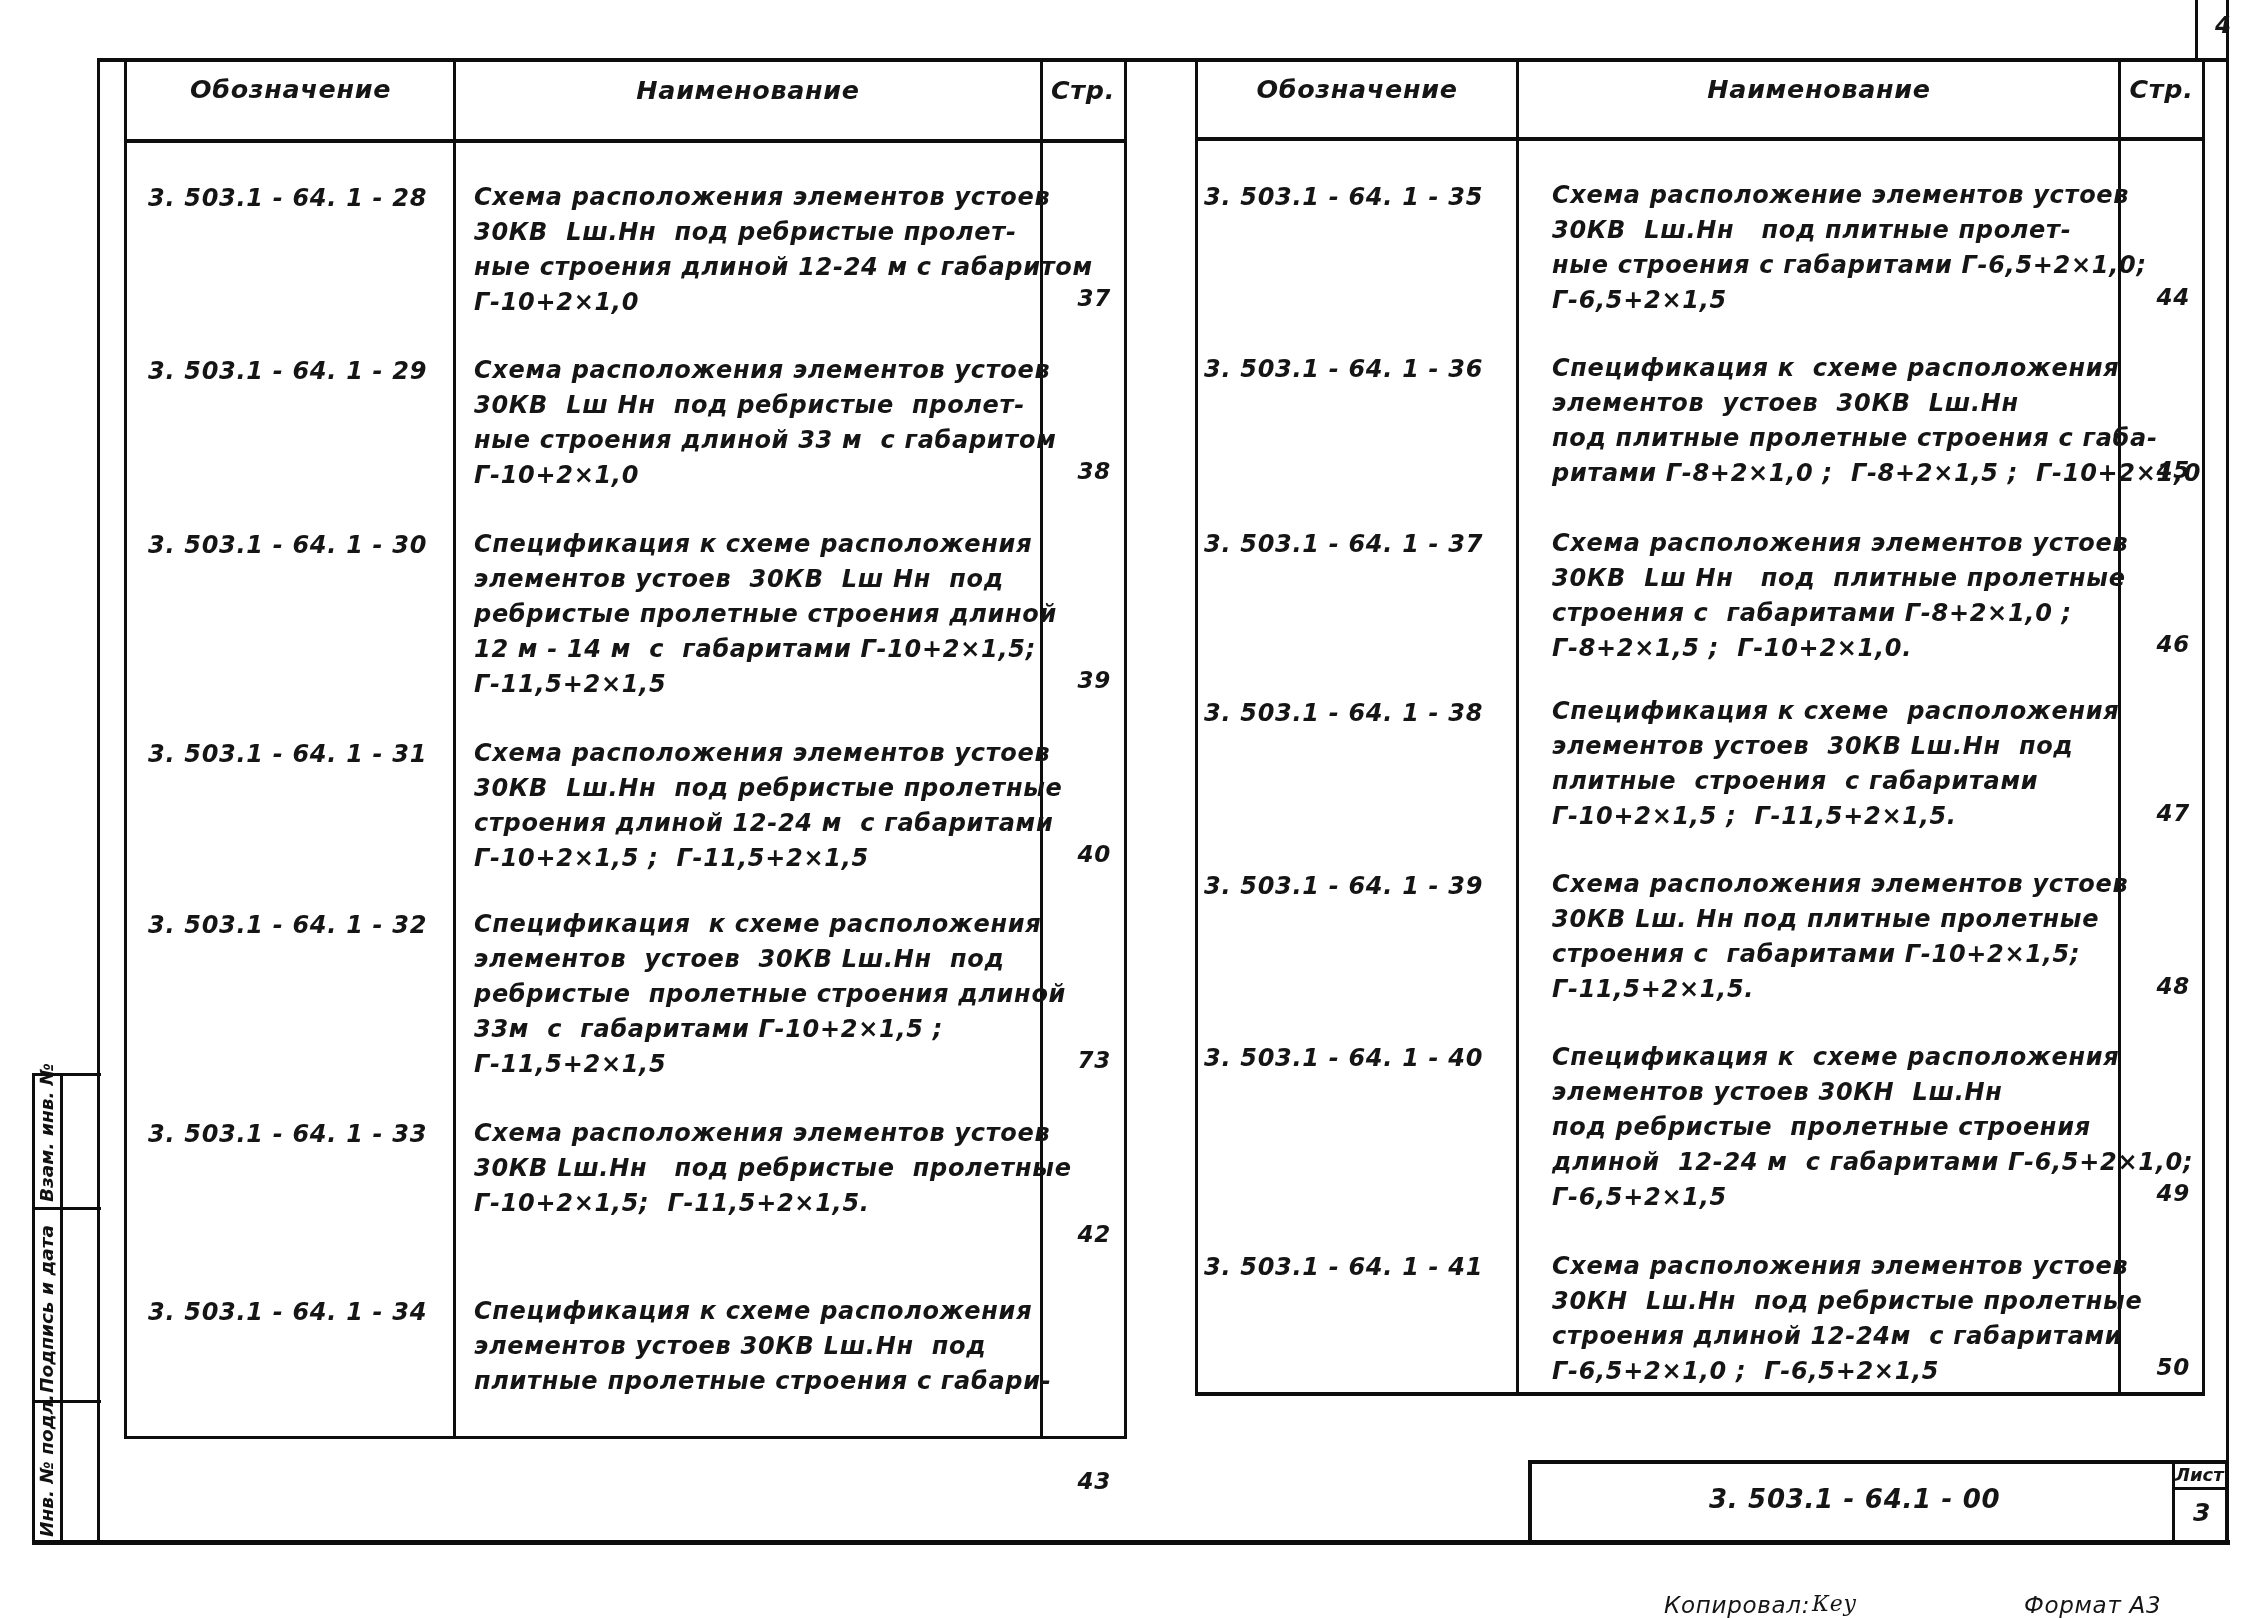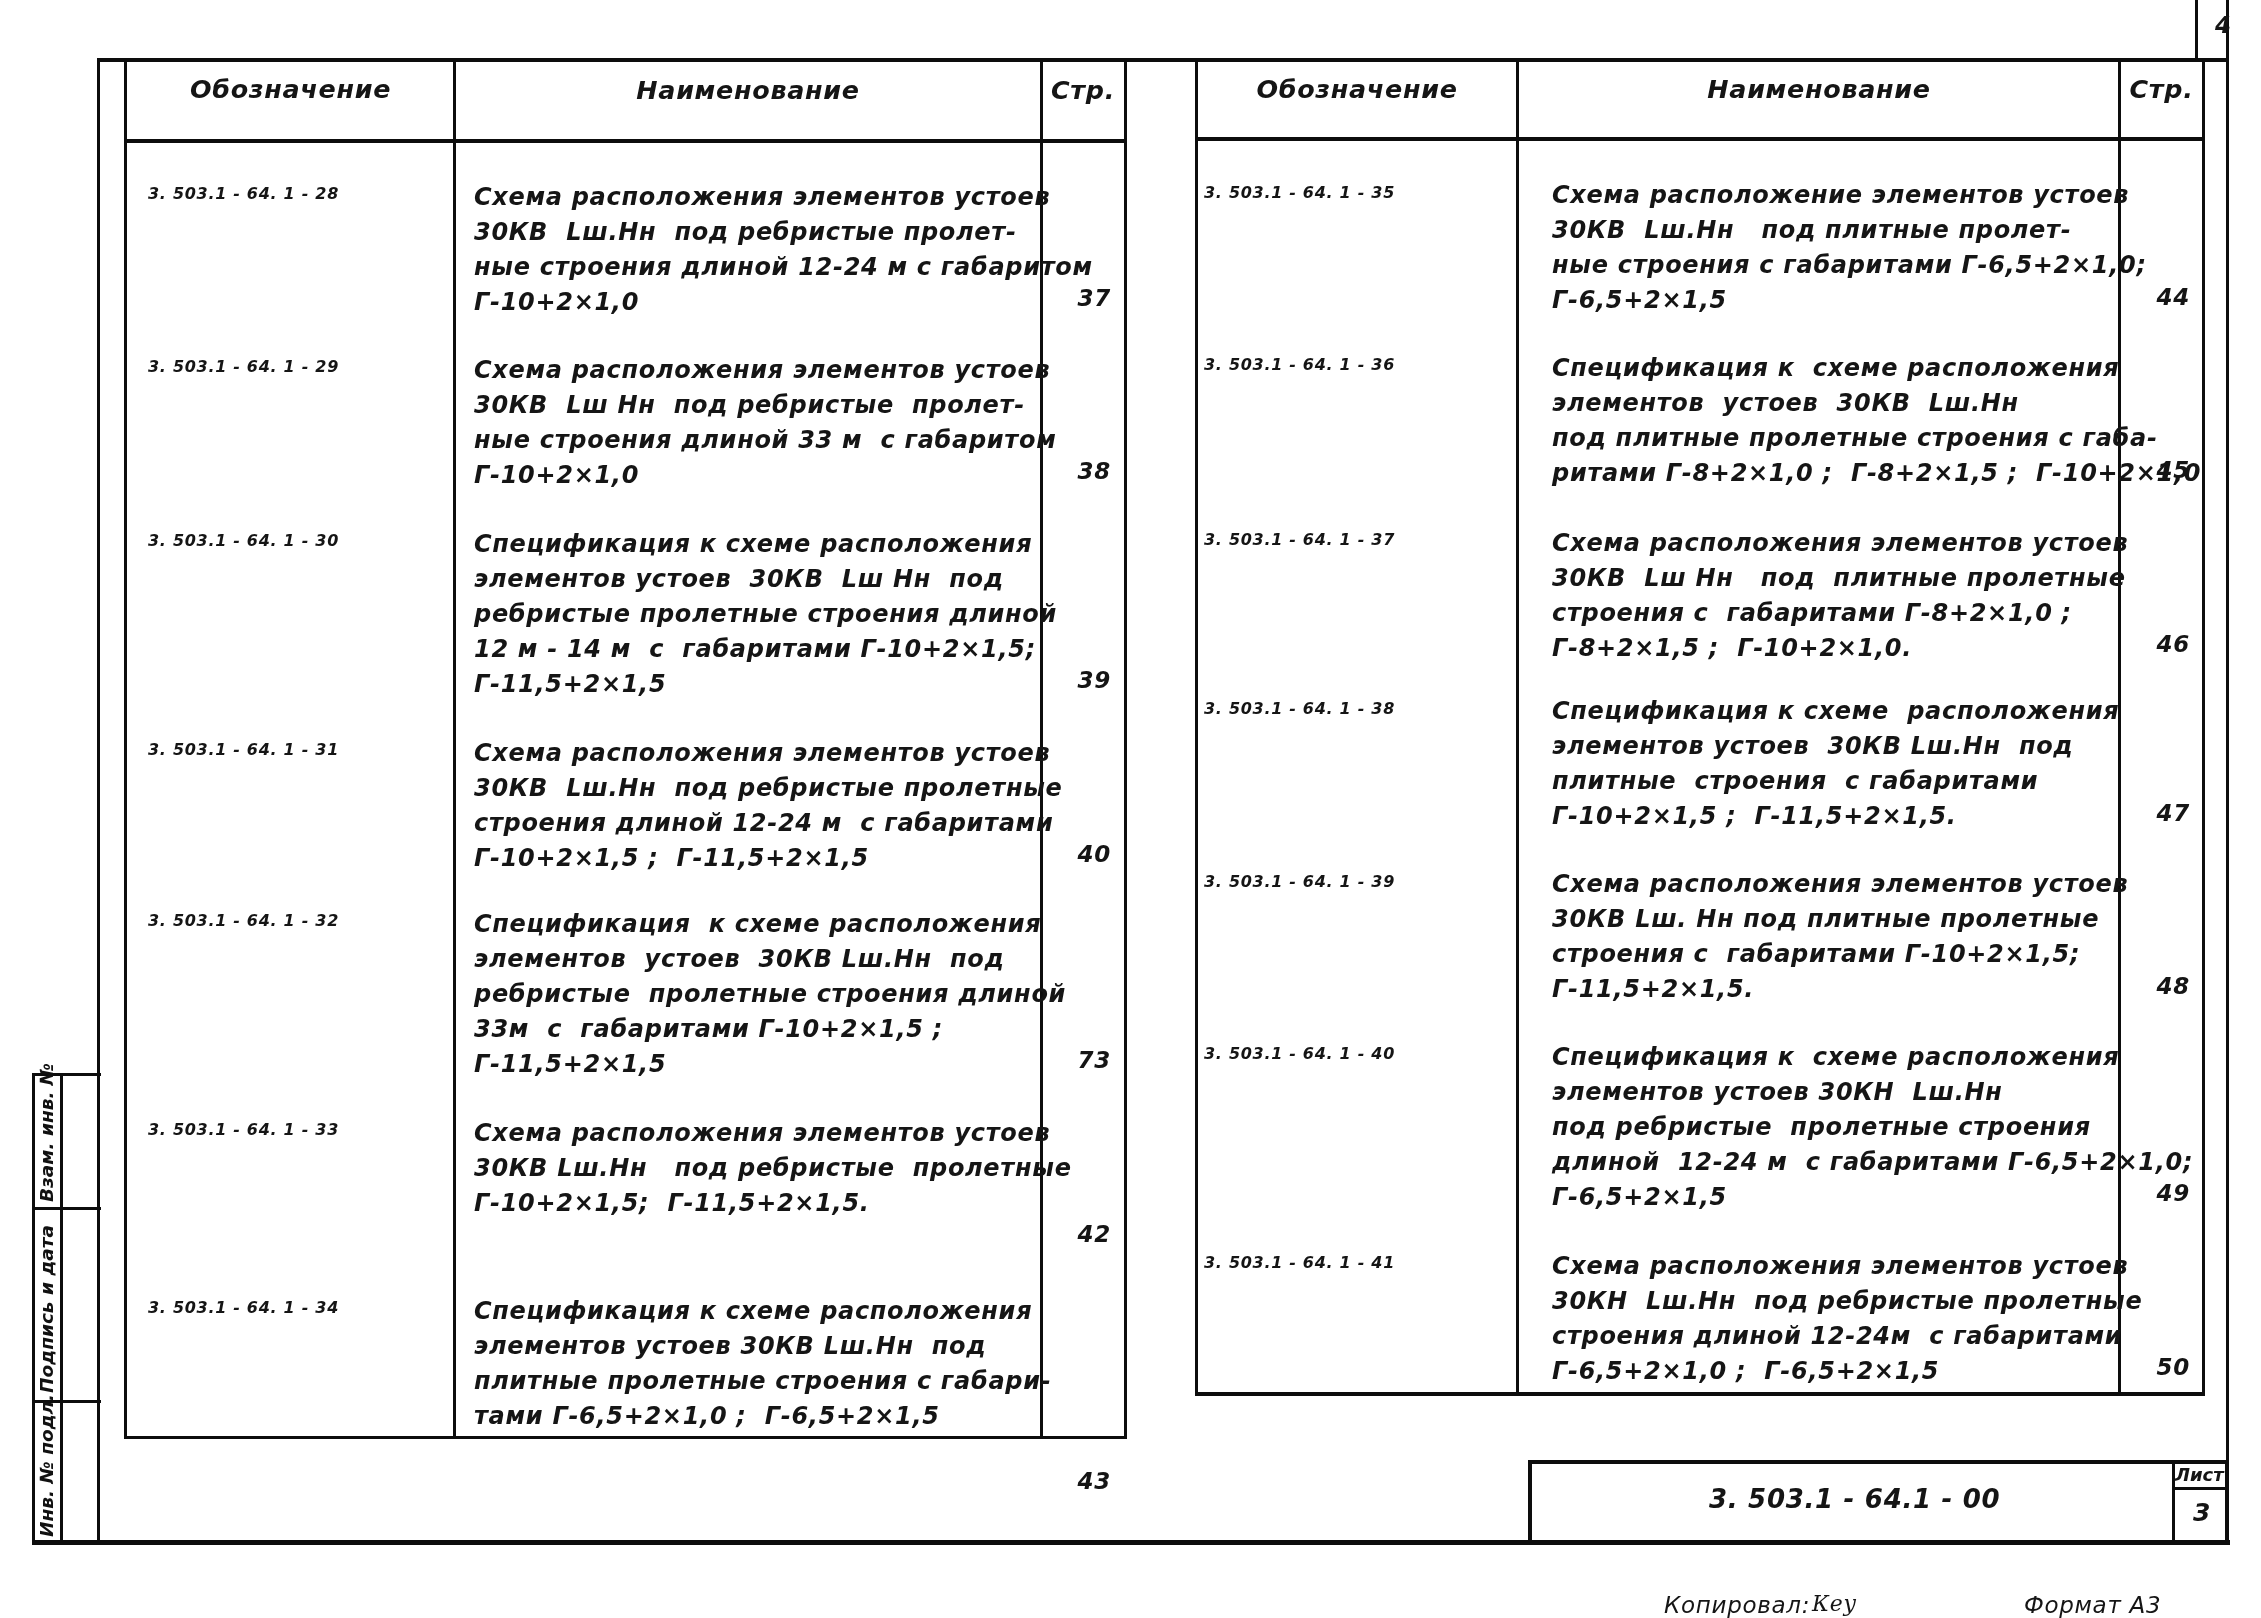--- a/index.html
+++ b/index.html
@@ -4,21 +4,21 @@
 <style>
   html, body { margin: 0; padding: 0; background: #ffffff; }
   body { width: 2261px; height: 1618px; position: relative; overflow: hidden;
          font-family: "DejaVu Sans", sans-serif; color: #111; }
   .abs { position: absolute; box-sizing: border-box; }
   .hline { position: absolute; background: #0d0d0d; }
   .vline { position: absolute; background: #0d0d0d; }
   .txt { position: absolute; font-style: italic; font-weight: bold; color: #151515;
          font-family: "DejaVu Sans", sans-serif; letter-spacing: 0.7px; white-space: nowrap; }
   .hdr { font-size: 25.4px; text-align: center; }
-  .code { font-size: 16px; }
+  .code { font-size: 24px; }
   .desc { font-size: 24px; line-height: 35px; white-space: pre; }
   .page { font-size: 23px; text-align: right; }
   .stamp-label { position: absolute; font-style: italic; font-weight: bold; font-size: 18.5px;
                  transform: rotate(-90deg); transform-origin: left top; white-space: nowrap; color:#111; }
 </style>
 </head>
 <body>
 
 <div class="hline" style="left:98px;top:58px;width:2130px;height:4.1px;"></div>
 <div class="hline" style="left:32px;top:1540px;width:2198px;height:4.8px;"></div>
@@ -59,21 +59,21 @@
     <div class="txt code" style="left: 148px; top: 740px;">3. 503.1 - 64. 1 - 31</div>
     <div class="txt desc" style="left: 474px; top: 736px;"><div>Схема расположения элементов устоев</div><div>30КВ  Lш.Нн  под ребристые пролетные</div><div>строения длиной 12-24 м  с габаритами</div><div>Г-10+2×1,5 ;  Г-11,5+2×1,5</div></div>
     <div class="txt page" style="left: 1042px; width: 69px; top: 841px;">40</div>
     <div class="txt code" style="left: 148px; top: 911px;">3. 503.1 - 64. 1 - 32</div>
     <div class="txt desc" style="left: 474px; top: 907px;"><div>Спецификация  к схеме расположения</div><div>элементов  устоев  30КВ Lш.Нн  под</div><div>ребристые  пролетные строения длиной</div><div>33м  с  габаритами Г-10+2×1,5 ;</div><div>Г-11,5+2×1,5</div></div>
     <div class="txt page" style="left: 1042px; width: 69px; top: 1047px;">73</div>
     <div class="txt code" style="left: 148px; top: 1120px;">3. 503.1 - 64. 1 - 33</div>
     <div class="txt desc" style="left: 474px; top: 1116px;"><div>Схема расположения элементов устоев</div><div>30КВ Lш.Нн   под ребристые  пролетные</div><div>Г-10+2×1,5;  Г-11,5+2×1,5.</div></div>
     <div class="txt page" style="left: 1042px; width: 69px; top: 1221px;">42</div>
     <div class="txt code" style="left: 148px; top: 1298px;">3. 503.1 - 64. 1 - 34</div>
-    <div class="txt desc" style="left: 474px; top: 1294px;"><div>Спецификация к схеме расположения</div><div>элементов устоев 30КВ Lш.Нн  под</div><div>плитные пролетные строения с габари-</div><div>тами Г-6,5+2×1,0 ;  Г-6,5+2×1,5</div></div>
+    <div class="txt desc" style="left: 474px; top: 1294px;"><div>Спецификация к схеме расположения</div><div>элементов устоев 30КВ Lш.Нн  под</div><div>плитные пролетные строения с габари-</div></div>
     <div class="txt page" style="left: 1042px; width: 69px; top: 1468px;">43</div>
   </div>
 
 <div class="abs" style="left:1195px;top:58px;width:1009px;height:1338px;border:3.4px solid #0d0d0d;border-top:none;border-right:none;"></div>
 <div class="hline" style="left:1195px;top:137px;width:1009px;height:4.1px;"></div>
 <div class="hline" style="left:1195px;top:1392px;width:1009px;height:4.1px;"></div>
 <div class="vline" style="left:1516px;top:58px;width:2.7px;height:1338px;"></div>
 <div class="vline" style="left:2118px;top:58px;width:2.7px;height:1338px;"></div>
 
 <div class="txt hdr" style="left:1198px;top:74px;width:318px;">Обозначение</div>

